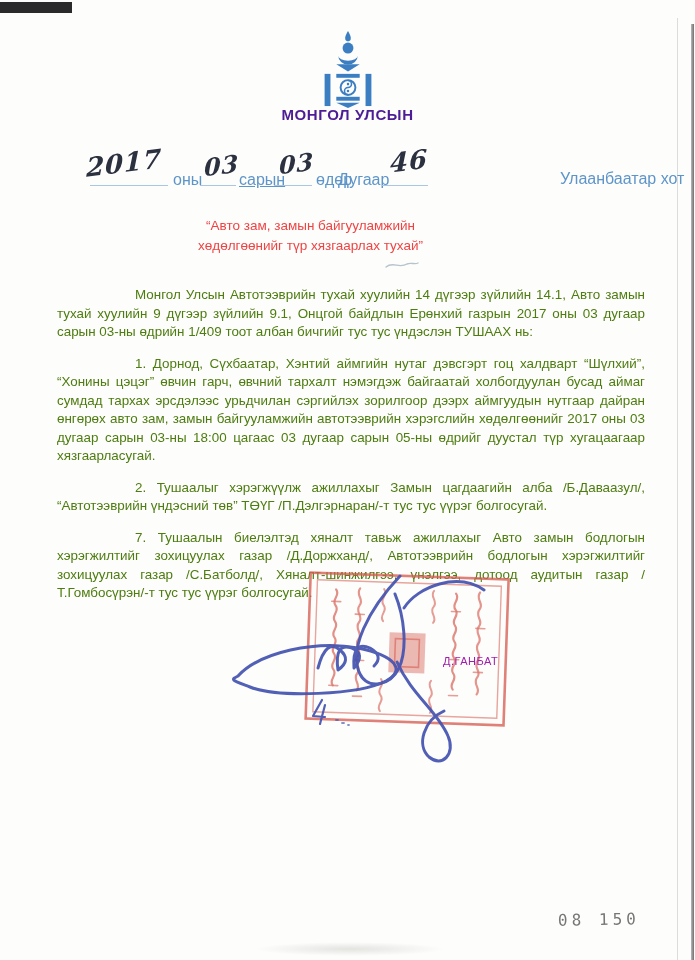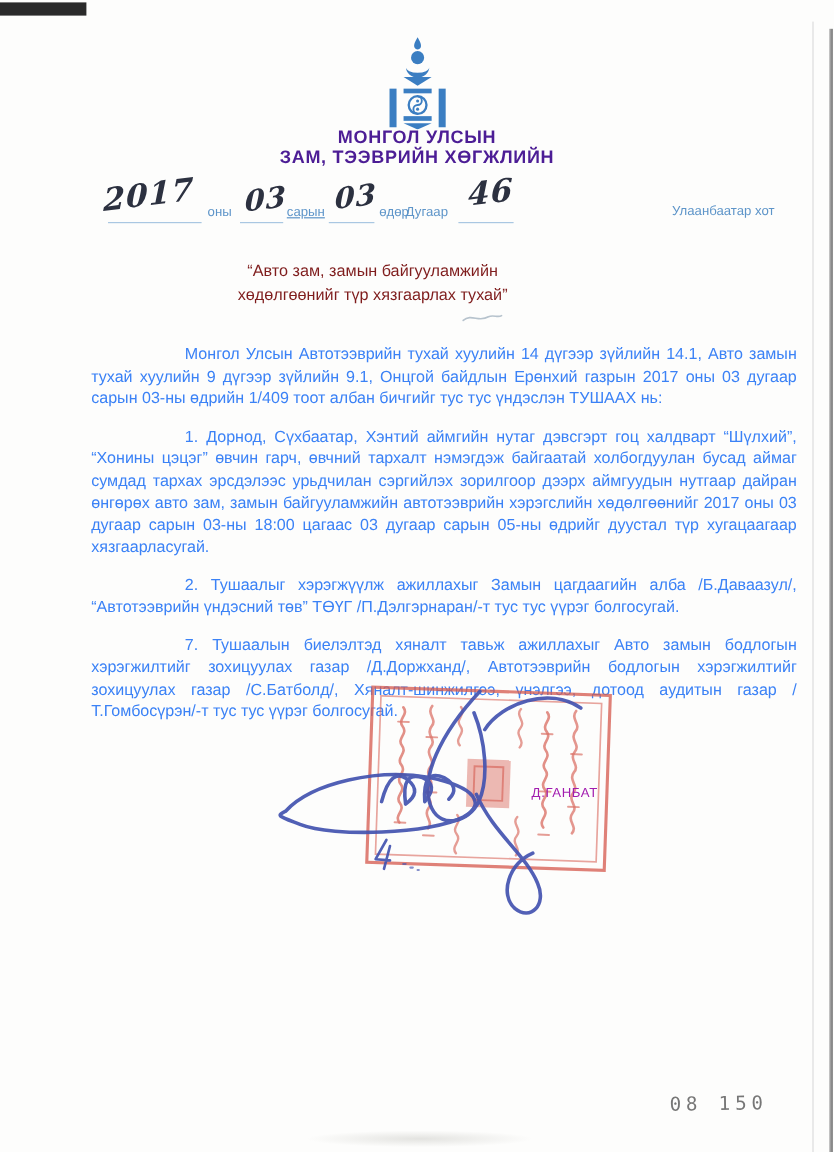--- a/index.html
+++ b/index.html
@@ -14,28 +14,28 @@
   .scan-edge-right{position:absolute;left:691px;top:24px;width:3px;height:936px;background:linear-gradient(to right,#b9b9b9,#6f6f6f);}
   .scan-smudge-bottom{position:absolute;left:255px;top:942px;width:190px;height:14px;background:radial-gradient(ellipse at center,#e3e3e0 0%,rgba(255,255,255,0) 70%);}
   
   .emblem{position:absolute;left:317px;top:30px;width:62px;height:78px;}
   .org{position:absolute;left:0;top:106px;width:695px;text-align:center;
        color:#4c1d95;font-weight:bold;font-size:15px;line-height:17px;letter-spacing:.6px;}
   
   .hand{position:absolute;font-family:"DejaVu Serif",serif;font-style:italic;font-weight:bold;
         color:#2c3140;transform:rotate(-7deg) skewX(-8deg);letter-spacing:1px;}
   .blank{position:absolute;border-bottom:1.5px solid #a9c7e2;height:1px;}
-  .dlabel{position:absolute;font-size:11px;color:#5e95c9;}
+  .dlabel{position:absolute;font-size:16px;color:#5e95c9;}
   
   .doc-title{position:absolute;left:0;top:216px;width:621px;text-align:center;
-             font-size:13.5px;line-height:20px;color:#7f1d1d;}
+             font-size:13.5px;line-height:20px;color:#ef4444;}
   .title-squiggle{position:absolute;left:385px;top:258px;}
   
   .body-text{position:absolute;left:57px;top:286px;width:588px;
-             font-size:13.4px;line-height:18.5px;text-align:justify;color:#3b82f6;margin-left:19px;}
+             font-size:13.4px;line-height:18.5px;text-align:justify;color:#4d7c0f;}
   .body-text p{margin:0 0 13px 0;text-indent:78px;}
   
   .sig-title{position:absolute;left:170px;top:631px;font-size:13.5px;line-height:17px;
              color:#3d3d3d;letter-spacing:.3px;}
   .sig-name{position:absolute;left:443px;top:655px;font-size:11px;color:#a21caf;letter-spacing:.5px;}
   .stamp{position:absolute;left:300px;top:570px;transform:rotate(2deg);opacity:.85;}
   .signature-ink{position:absolute;left:218px;top:568px;}
   
   .page-stamp{position:absolute;left:558px;top:910px;font-family:"DejaVu Sans Mono",monospace;
               font-size:16px;letter-spacing:4px;color:#5f5f5f;transform:rotate(-1deg);opacity:.85;}
@@ -65,21 +65,20 @@
         <circle cx="31" cy="55.5" r="1.3"></circle>
         <circle cx="31" cy="62.5" r="1.3"></circle>
         <rect x="19" y="68.5" width="24" height="4"></rect>
         <path d="M19,74.5 L43,74.5 L31,80 Z"></path>
       </g>
     </svg>
   </div>
 
   <div class="org">
     <div>МОНГОЛ УЛСЫН</div>
-    <div>ЗАМ, ТЭЭВРИЙН ХӨГЖЛИЙН</div>
   </div>
 
   <div class="hand" style="left:86px;top:148px;font-size:26px;">2017</div>
   <div class="blank" style="left:90px;top:184px;width:78px;"></div>
   <div class="dlabel" style="left:173px;top:171px;">оны</div>
   <div class="hand" style="left:204px;top:151px;font-size:24px;">03</div>
   <div class="blank" style="left:200px;top:184px;width:36px;"></div>
   <div class="dlabel" style="left:239px;top:171px;text-decoration:underline;">сарын</div>
   <div class="hand" style="left:279px;top:149px;font-size:24px;">03</div>
   <div class="blank" style="left:274px;top:184px;width:38px;"></div>

